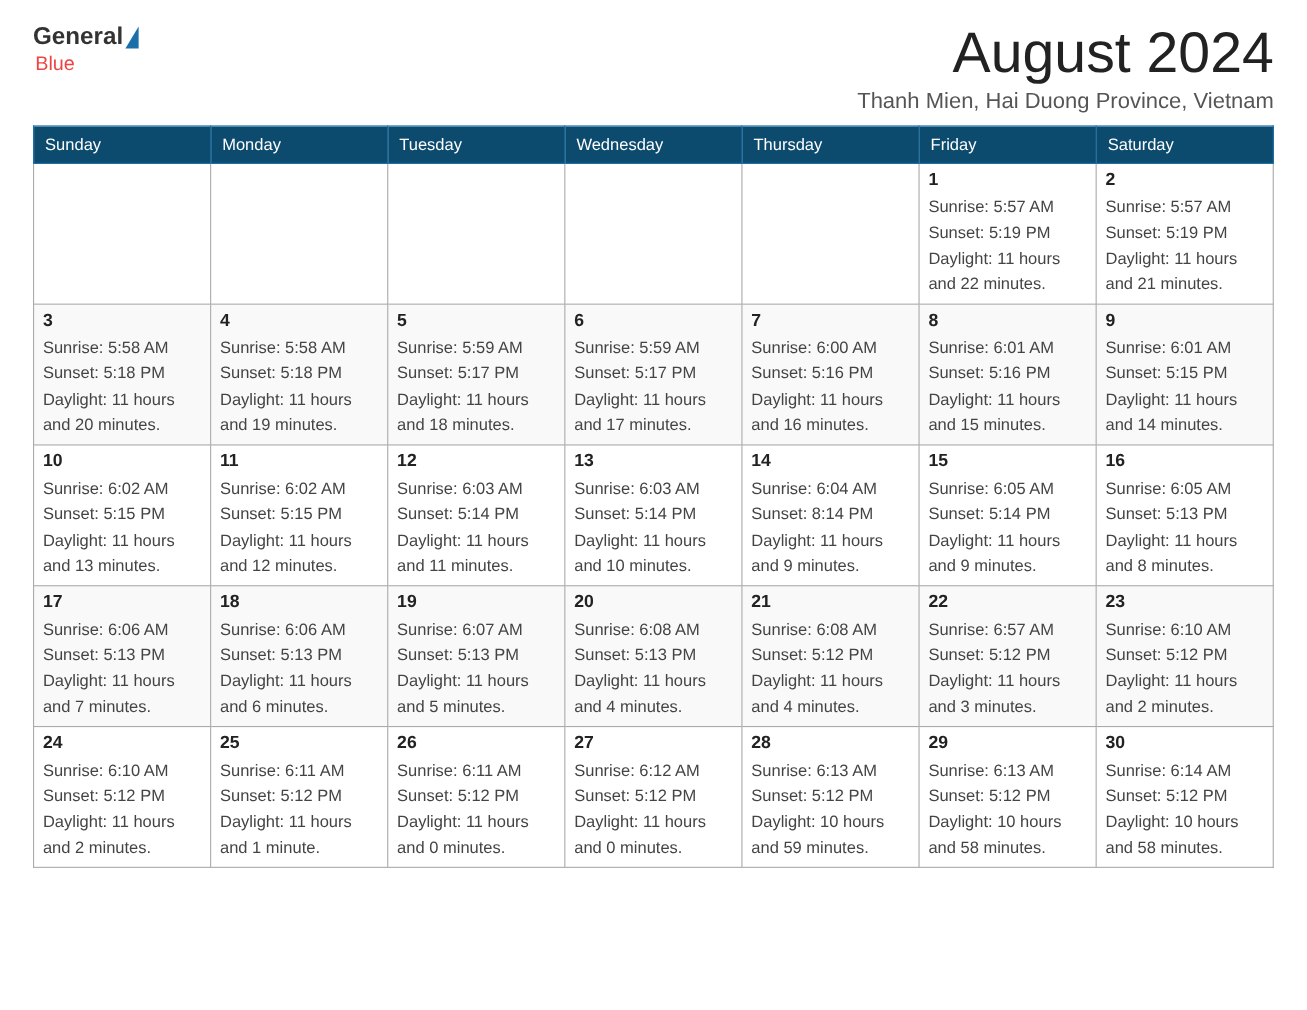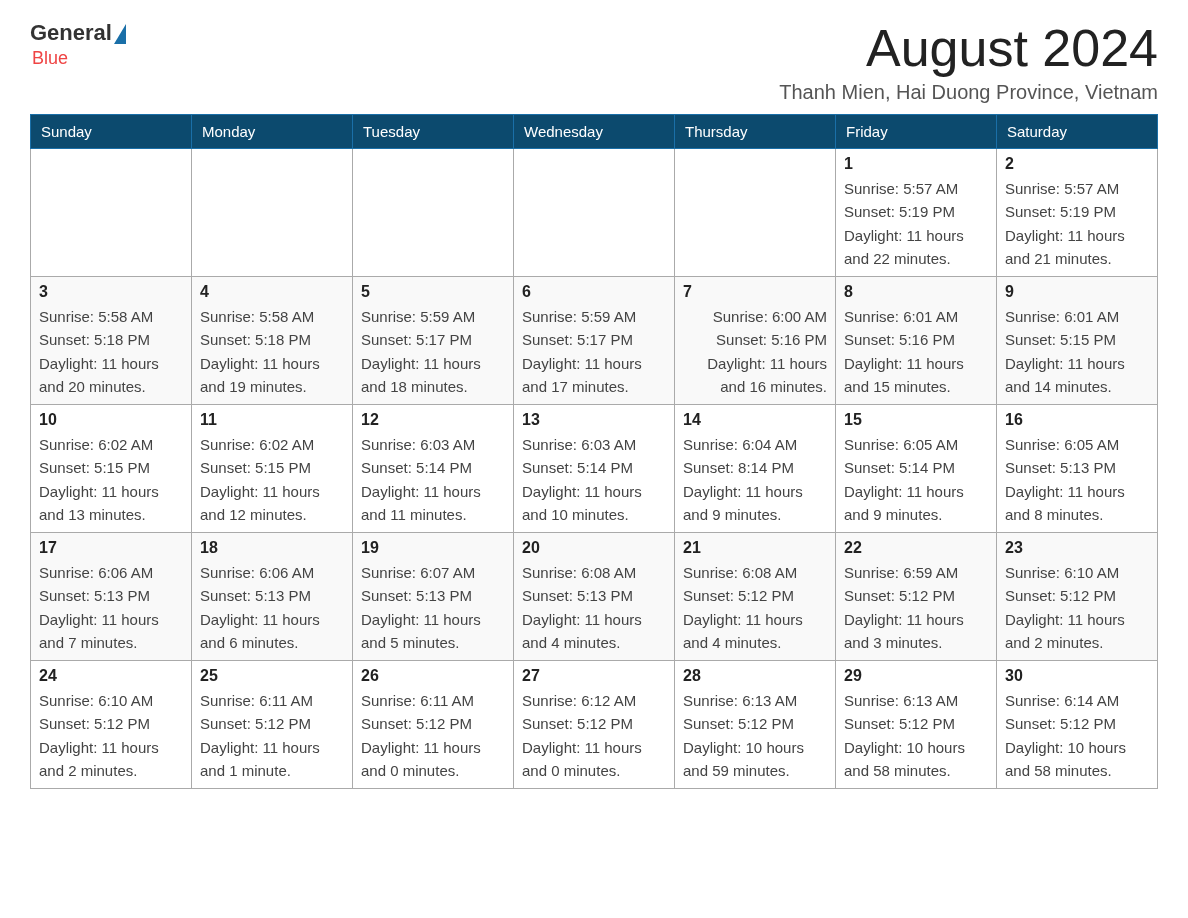--- a/index.html
+++ b/index.html
@@ -188,21 +188,21 @@
         </td>
         <td>
           <div class="day-number">6</div>
           <div class="day-info" style="white-space: pre-line;">Sunrise: 5:59 AM
 Sunset: 5:17 PM
 Daylight: 11 hours
 and 17 minutes.</div>
         </td>
         <td>
           <div class="day-number">7</div>
-          <div class="day-info" style="white-space: pre-line; text-align: right;">Sunrise: 6:00 AM
+          <div class="day-info" style="white-space: pre-line;">Sunrise: 6:00 AM
 Sunset: 5:16 PM
 Daylight: 11 hours
 and 16 minutes.</div>
         </td>
         <td>
           <div class="day-number">8</div>
           <div class="day-info" style="white-space: pre-line;">Sunrise: 6:01 AM
 Sunset: 5:16 PM
 Daylight: 11 hours
 and 15 minutes.</div>
@@ -297,21 +297,21 @@
         </td>
         <td>
           <div class="day-number">21</div>
           <div class="day-info" style="white-space: pre-line;">Sunrise: 6:08 AM
 Sunset: 5:12 PM
 Daylight: 11 hours
 and 4 minutes.</div>
         </td>
         <td>
           <div class="day-number">22</div>
-          <div class="day-info" style="white-space: pre-line;">Sunrise: 6:59 AM
+          <div class="day-info" style="white-space: pre-line;">Sunrise: 6:57 AM
 Sunset: 5:12 PM
 Daylight: 11 hours
 and 3 minutes.</div>
         </td>
         <td>
           <div class="day-number">23</div>
           <div class="day-info" style="white-space: pre-line;">Sunrise: 6:10 AM
 Sunset: 5:12 PM
 Daylight: 11 hours
 and 2 minutes.</div>

